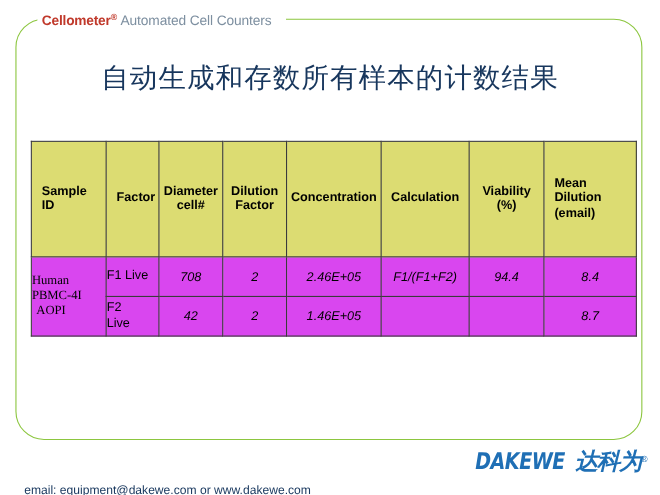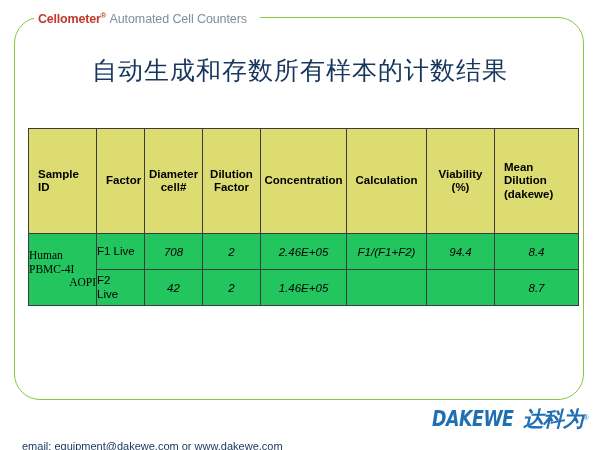--- a/index.html
+++ b/index.html
@@ -104,34 +104,34 @@
     height: 104px;
     text-align: center;
     line-height: 1.15;
     padding: 0 3px;
   }
   table.data thead th.left {
     text-align: left;
     padding-left: 9px;
   }
   table.data tbody td {
-    background: #22c55e;
+    background: #d946ef;
     font-size: 11.5px;
     height: 35px;
     color: #000000;
   }
   td.sample {
     font-family: "Liberation Serif", "DejaVu Serif", serif;
     font-size: 12.5px;
     padding-left: 5px;
     line-height: 1.18;
     vertical-align: middle;
   }
   td.sample div { white-space: nowrap; }
-  td.sample div.indent { padding-left: 4px; text-align: right; }
+  td.sample div.indent { padding-left: 4px; }
   td.imgs {
     padding-left: 5px;
     line-height: 1.15;
     vertical-align: middle;
     margin-top: 31px;
   }
   td.num { text-align: center; font-style: italic; }
   td.blank { }
 
   
@@ -216,21 +216,21 @@
         </th>
         <th>
           <div>Dilution</div>
           <div>Factor</div>
         </th>
         <th>Concentration</th>
         <th>Calculation</th>
         <th>Viability (%)</th>
         <th class="left">
           <div>Mean Dilution</div>
-          <div>(dakewe)</div>
+          <div>(email)</div>
         </th>
       </tr>
     </thead>
     <tbody>
       <tr>
         <td class="sample" rowspan="2">
           <div>Human</div>
           <div>PBMC-4I</div>
           <div class="indent">AOPI</div>
         </td>

